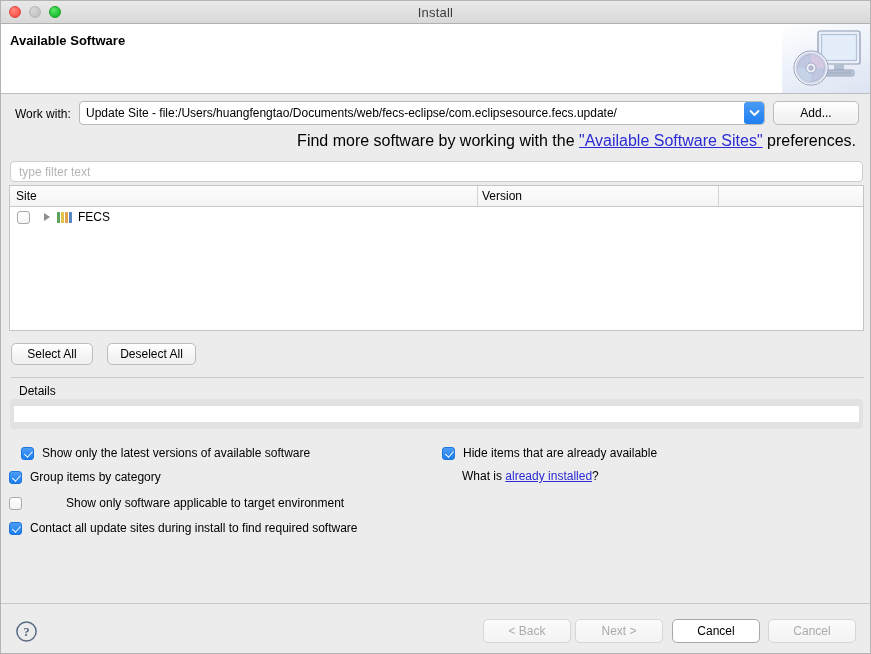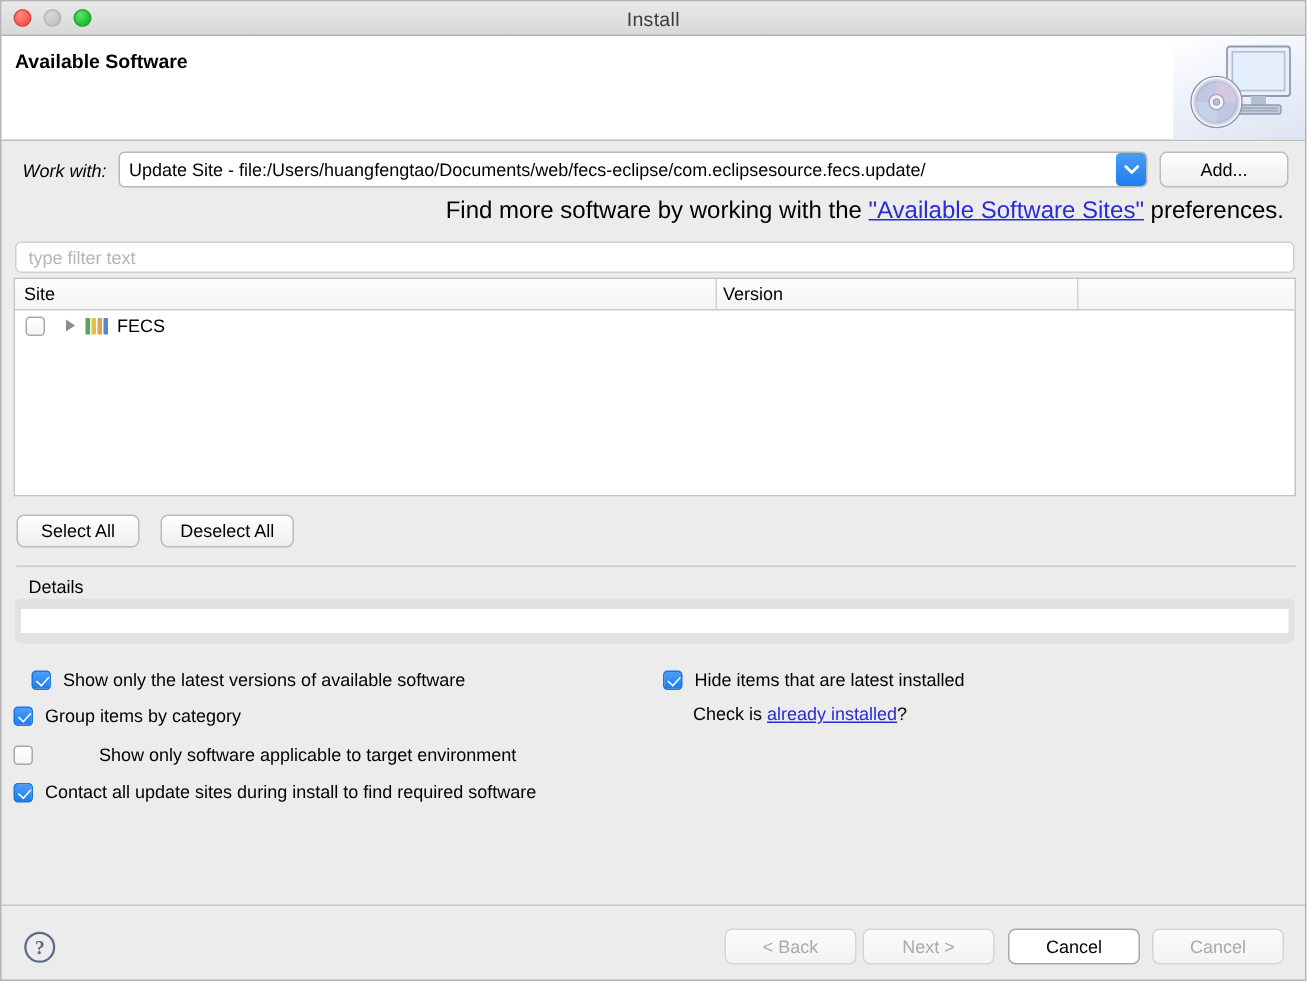--- a/index.html
+++ b/index.html
@@ -112,21 +112,20 @@
     position: absolute;
     left: 0; top: 7px;
     width: 871px;
     height: 28px;
   }
   .workwith-label {
     position: absolute;
     left: 14px;
     top: 6px;
     font-size: 12px;
-    font-style: italic;
   }
   .combo {
     position: absolute;
     left: 78px;
     top: 0;
     width: 686px;
     height: 24px;
     background: #fff;
     border: 1px solid #b9b9b9;
     border-radius: 4px;
@@ -536,25 +535,25 @@
       <span>Show only software applicable to target environment</span>
     </label>
 
     <label class="opt opt-4">
       <span class="cb on"></span>
       <span>Contact all update sites during install to find required software</span>
     </label>
 
     <label class="opt opt-5">
       <span class="cb on"></span>
-      <span>Hide items that are latest installed</span>
+      <span>Hide items that are already available</span>
     </label>
 
     <div class="what-is">
-      <span>Check is </span><span class="link">already installed</span><span>?</span>
+      <span>What is </span><span class="link">already installed</span><span>?</span>
     </div>
   </div>
 
   <div class="footer">
     <div class="help-icon">
       <svg width="23" height="23" viewBox="0 0 23 23">
         <circle cx="11.5" cy="11.5" r="9.6" fill="none" stroke="#5a6b86" stroke-width="1.5"></circle>
         <text x="11.5" y="16" text-anchor="middle" font-family="Liberation Serif, serif" font-size="13" font-weight="bold" fill="#5a6b86">?</text>
       </svg>
     </div>

